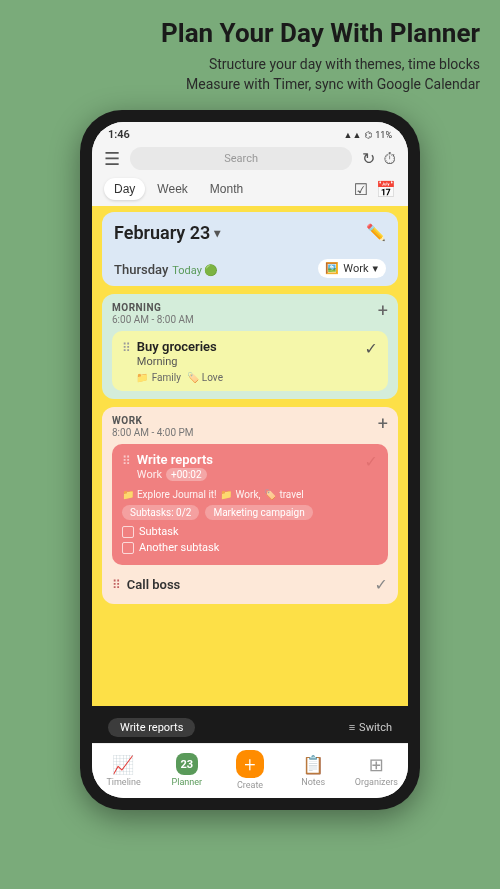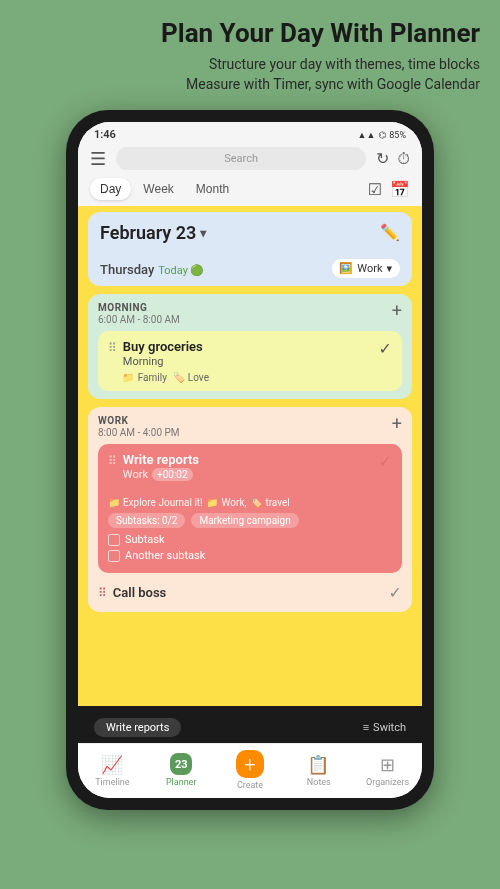--- a/index.html
+++ b/index.html
@@ -25,21 +25,21 @@
     }
     .app-subtitle {
       font-size: 14px;
       color: #2a2a2a;
       margin-top: 6px;
       line-height: 1.4;
     }
 
     
     .phone-frame {
-      width: 368px;
+      width: 340px;
       height: 700px;
       background: #1a1a1a;
       border-radius: 42px;
       margin: 0 auto;
       position: relative;
       padding: 12px;
       box-shadow: 0 8px 30px rgba(0,0,0,0.4);
     }
 
     .phone-screen {
@@ -332,21 +332,21 @@
       gap: 4px;
     }
     .timer-badge {
       background: rgba(255,255,255,0.3);
       border-radius: 8px;
       padding: 1px 5px;
       font-size: 10px;
       color: #fff;
     }
     .task-tags-work {
-      margin-top: 16px;
+      margin-top: 8px;
       display: flex;
       gap: 4px;
       flex-wrap: wrap;
       align-items: center;
     }
     .task-tag-work {
       font-size: 10px;
       color: rgba(255,255,255,0.9);
       display: flex;
       align-items: center;
@@ -525,21 +525,21 @@
 </div>
 
 <div class="phone-frame">
   <div class="phone-screen">
 
     <div class="status-bar">
       <span class="status-time">1:46</span>
       <div class="status-icons">
         <span>▲▲</span>
         <span>⌬</span>
-        <span>85%</span>
+        <span>11%</span>
       </div>
     </div>
 
     <div class="top-nav">
       <span class="hamburger-icon">☰</span>
       <div class="search-bar">
         <span>Search</span>
       </div>
       <div class="nav-icons">
         <span class="nav-icon">↻</span>

